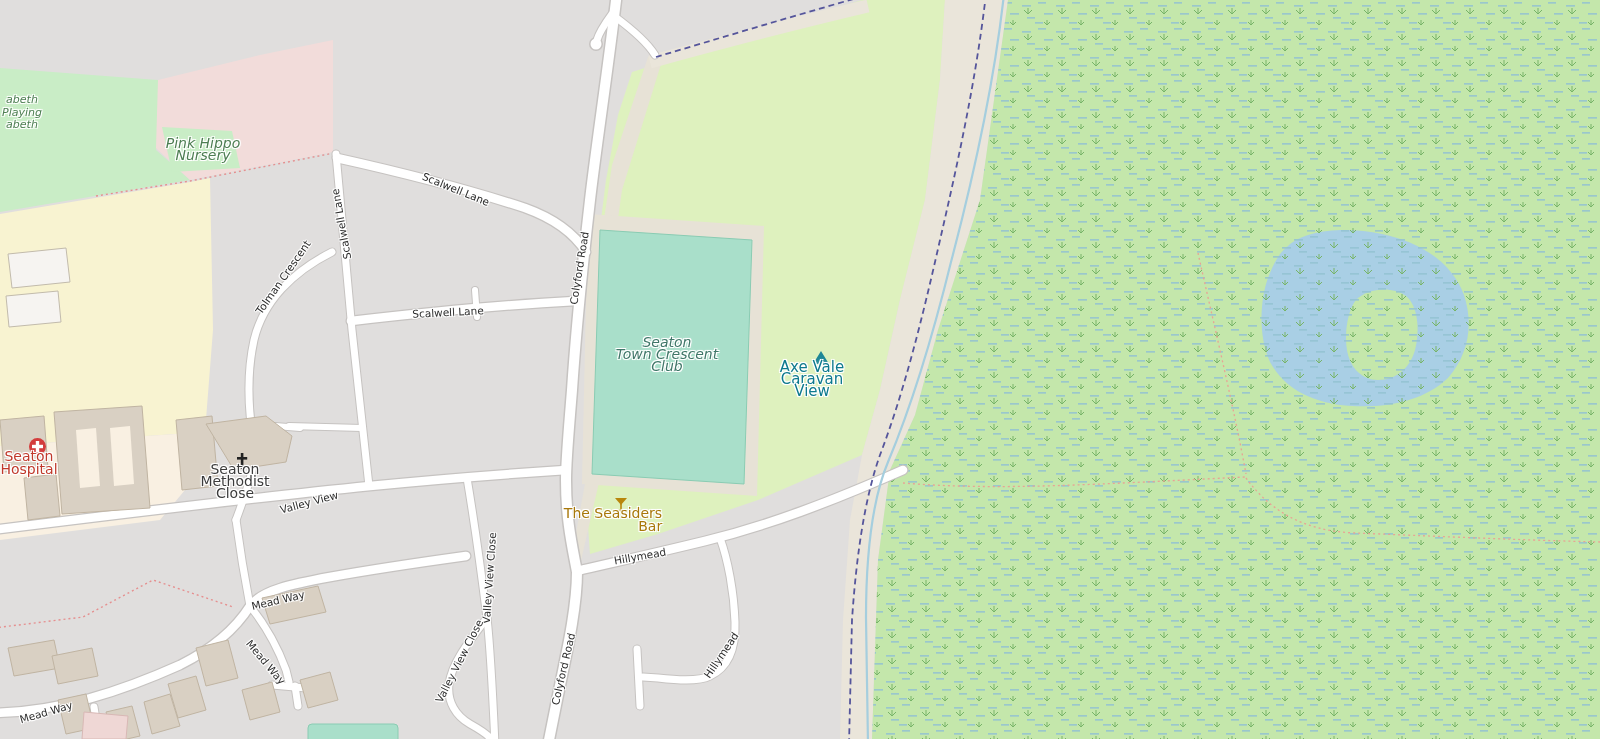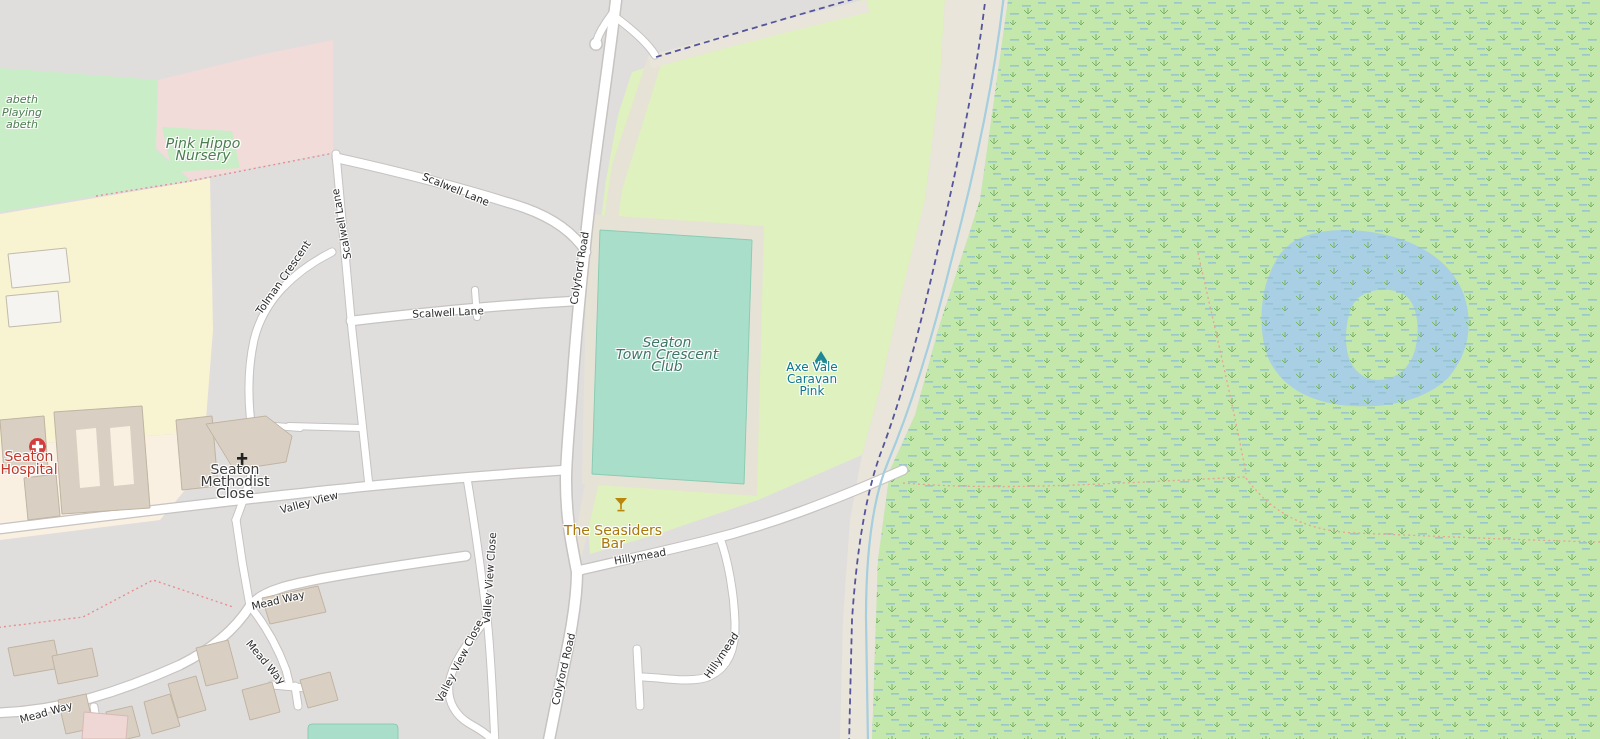--- a/index.html
+++ b/index.html
@@ -211,24 +211,24 @@
   <div>Seaton</div>
   <div>Town Crescent</div>
   <div>Club</div>
 </div>
 
 <div class="poi-icon" style="left:812px;top:350px;">
   <svg width="18" height="15" viewBox="0 0 18 15">
         <path d="M9 1 L17 14 L11.5 14 L9 9.5 L6.5 14 L1 14 Z" fill="#1e8796"></path>
       </svg>
 </div>
-<div class="poi" style="left:812px;top:379px;color:#0e7a8e;font-size:12px;">
+<div class="poi" style="left:812px;top:379px;color:#0e7a8e;font-size:15px;">
   <div>Axe Vale</div>
   <div>Caravan</div>
-  <div>Pink</div>
+  <div>View</div>
 </div>
 
 <div class="poi-icon" style="left:28px;top:437px;">
   <svg width="19" height="19" viewBox="0 0 19 19">
         <circle cx="9.5" cy="9.5" r="8.5" fill="#d33d3d"></circle>
         <rect x="7.8" y="4" width="3.4" height="11" fill="#fff"></rect>
         <rect x="4" y="7.8" width="11" height="3.4" fill="#fff"></rect>
       </svg>
 </div>
 <div class="poi" style="left:29px;top:463px;color:#c0392b;line-height:13px;">
@@ -248,18 +248,18 @@
   <div>Close</div>
 </div>
 
 <div class="poi-icon" style="left:613px;top:497px;">
   <svg width="16" height="16" viewBox="0 0 16 16">
         <path d="M2 1 L14 1 L8 8 Z" fill="#b8860b"></path>
         <rect x="7.2" y="7" width="1.6" height="5.5" fill="#b8860b"></rect>
         <rect x="4.5" y="12.8" width="7" height="1.6" fill="#b8860b"></rect>
       </svg>
 </div>
-<div class="poi" style="left:613px;top:537px;color:#a8780a;line-height:13px;">
+<div class="poi" style="left:613px;top:520px;color:#a8780a;line-height:13px;text-align:right;">
   <div>The Seasiders</div>
   <div>Bar</div>
 </div>
 
 </div>
 
 </body></html>

